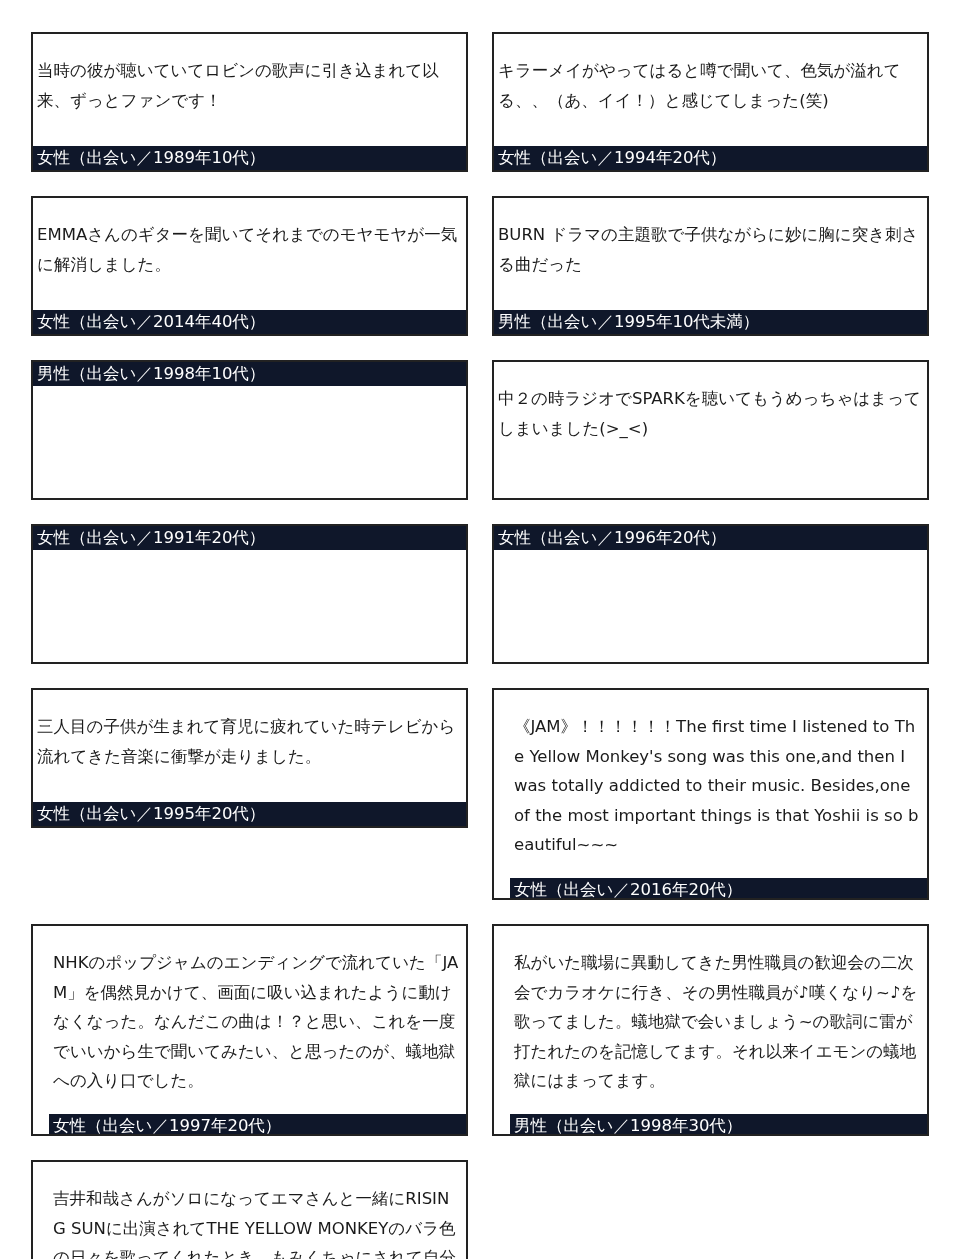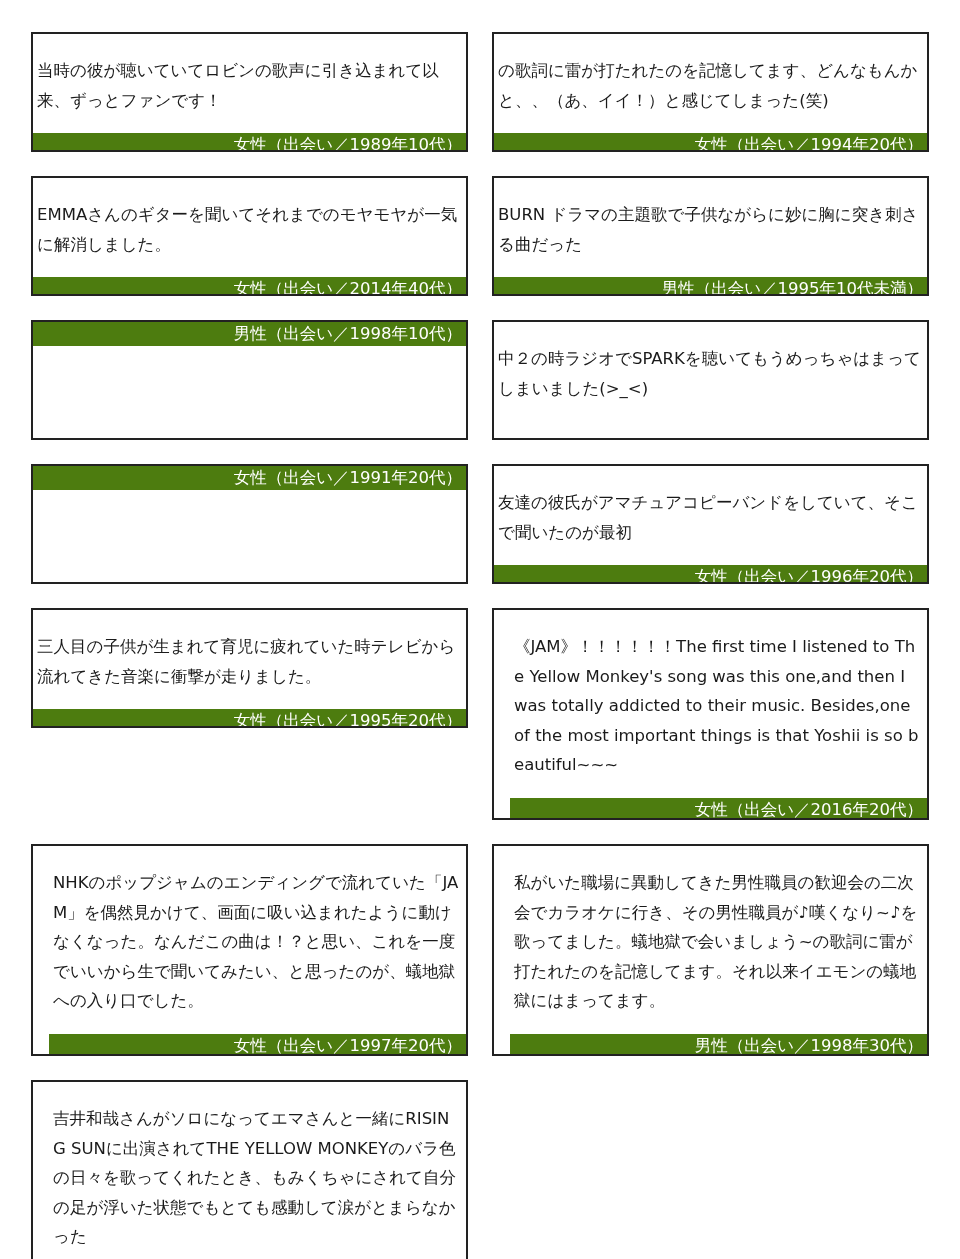--- a/index.html
+++ b/index.html
@@ -24,43 +24,42 @@
     }
     .card .body {
       flex: 1;
       padding: 22px 4px 18px 4px;
       font-size: 16.5px;
       line-height: 29.5px;
       color: #1a1a1a;
       word-break: break-all;
     }
     .card .meta {
-      background: #4d7c0f;
+      background: #0f172a;
       color: #ffffff;
       font-size: 16.5px;
       line-height: 24px;
       height: 24px;
       padding: 0 4px;
       white-space: nowrap;
       overflow: hidden;
-      text-align: right;
     }
-    .r-short { height: 120px; }
+    .r-short { height: 140px; }
     .r-tall { height: 212px; padding-left: 16px; }
   </style>
 </head>
 <body>
 
 <div class="grid">
   <div class="card r-short">
     <div class="body">当時の彼が聴いていてロビンの歌声に引き込まれて以来、ずっとファンです！</div>
     <div class="meta">女性（出会い／1989年10代）</div>
   </div>
   <div class="card r-short">
-    <div class="body">の歌詞に雷が打たれたのを記憶してます、どんなもんかと、、（あ、イイ！）と感じてしまった(笑)</div>
+    <div class="body">キラーメイがやってはると噂で聞いて、色気が溢れてる、、（あ、イイ！）と感じてしまった(笑)</div>
     <div class="meta">女性（出会い／1994年20代）</div>
   </div>
 
   <div class="card r-short">
     <div class="body">EMMAさんのギターを聞いてそれまでのモヤモヤが一気に解消しました。</div>
     <div class="meta">女性（出会い／2014年40代）</div>
   </div>
 
   <div class="card r-short">
     <div class="body">BURN ドラマの主題歌で子供ながらに妙に胸に突き刺さる曲だった</div>
@@ -71,21 +70,20 @@
   </div>
 
   <div class="card r-short">
     <div class="body">中２の時ラジオでSPARKを聴いてもうめっちゃはまってしまいました(&gt;_&lt;)</div>
   </div>
   <div class="card r-short">
     <div class="meta">女性（出会い／1991年20代）</div>
   </div>
 
   <div class="card r-short">
-    <div class="body">友達の彼氏がアマチュアコピーバンドをしていて、そこで聞いたのが最初</div>
     <div class="meta">女性（出会い／1996年20代）</div>
   </div>
   <div class="card r-short">
     <div class="body">三人目の子供が生まれて育児に疲れていた時テレビから流れてきた音楽に衝撃が走りました。</div>
     <div class="meta">女性（出会い／1995年20代）</div>
   </div>
 
   <div class="card r-tall">
     <div class="body">《JAM》！！！！！！The first time I listened to The Yellow Monkey's song was this one,and then I was totally addicted to their music. Besides,one of the most important things is that Yoshii is so beautiful~~~</div>
     <div class="meta">女性（出会い／2016年20代）</div>

